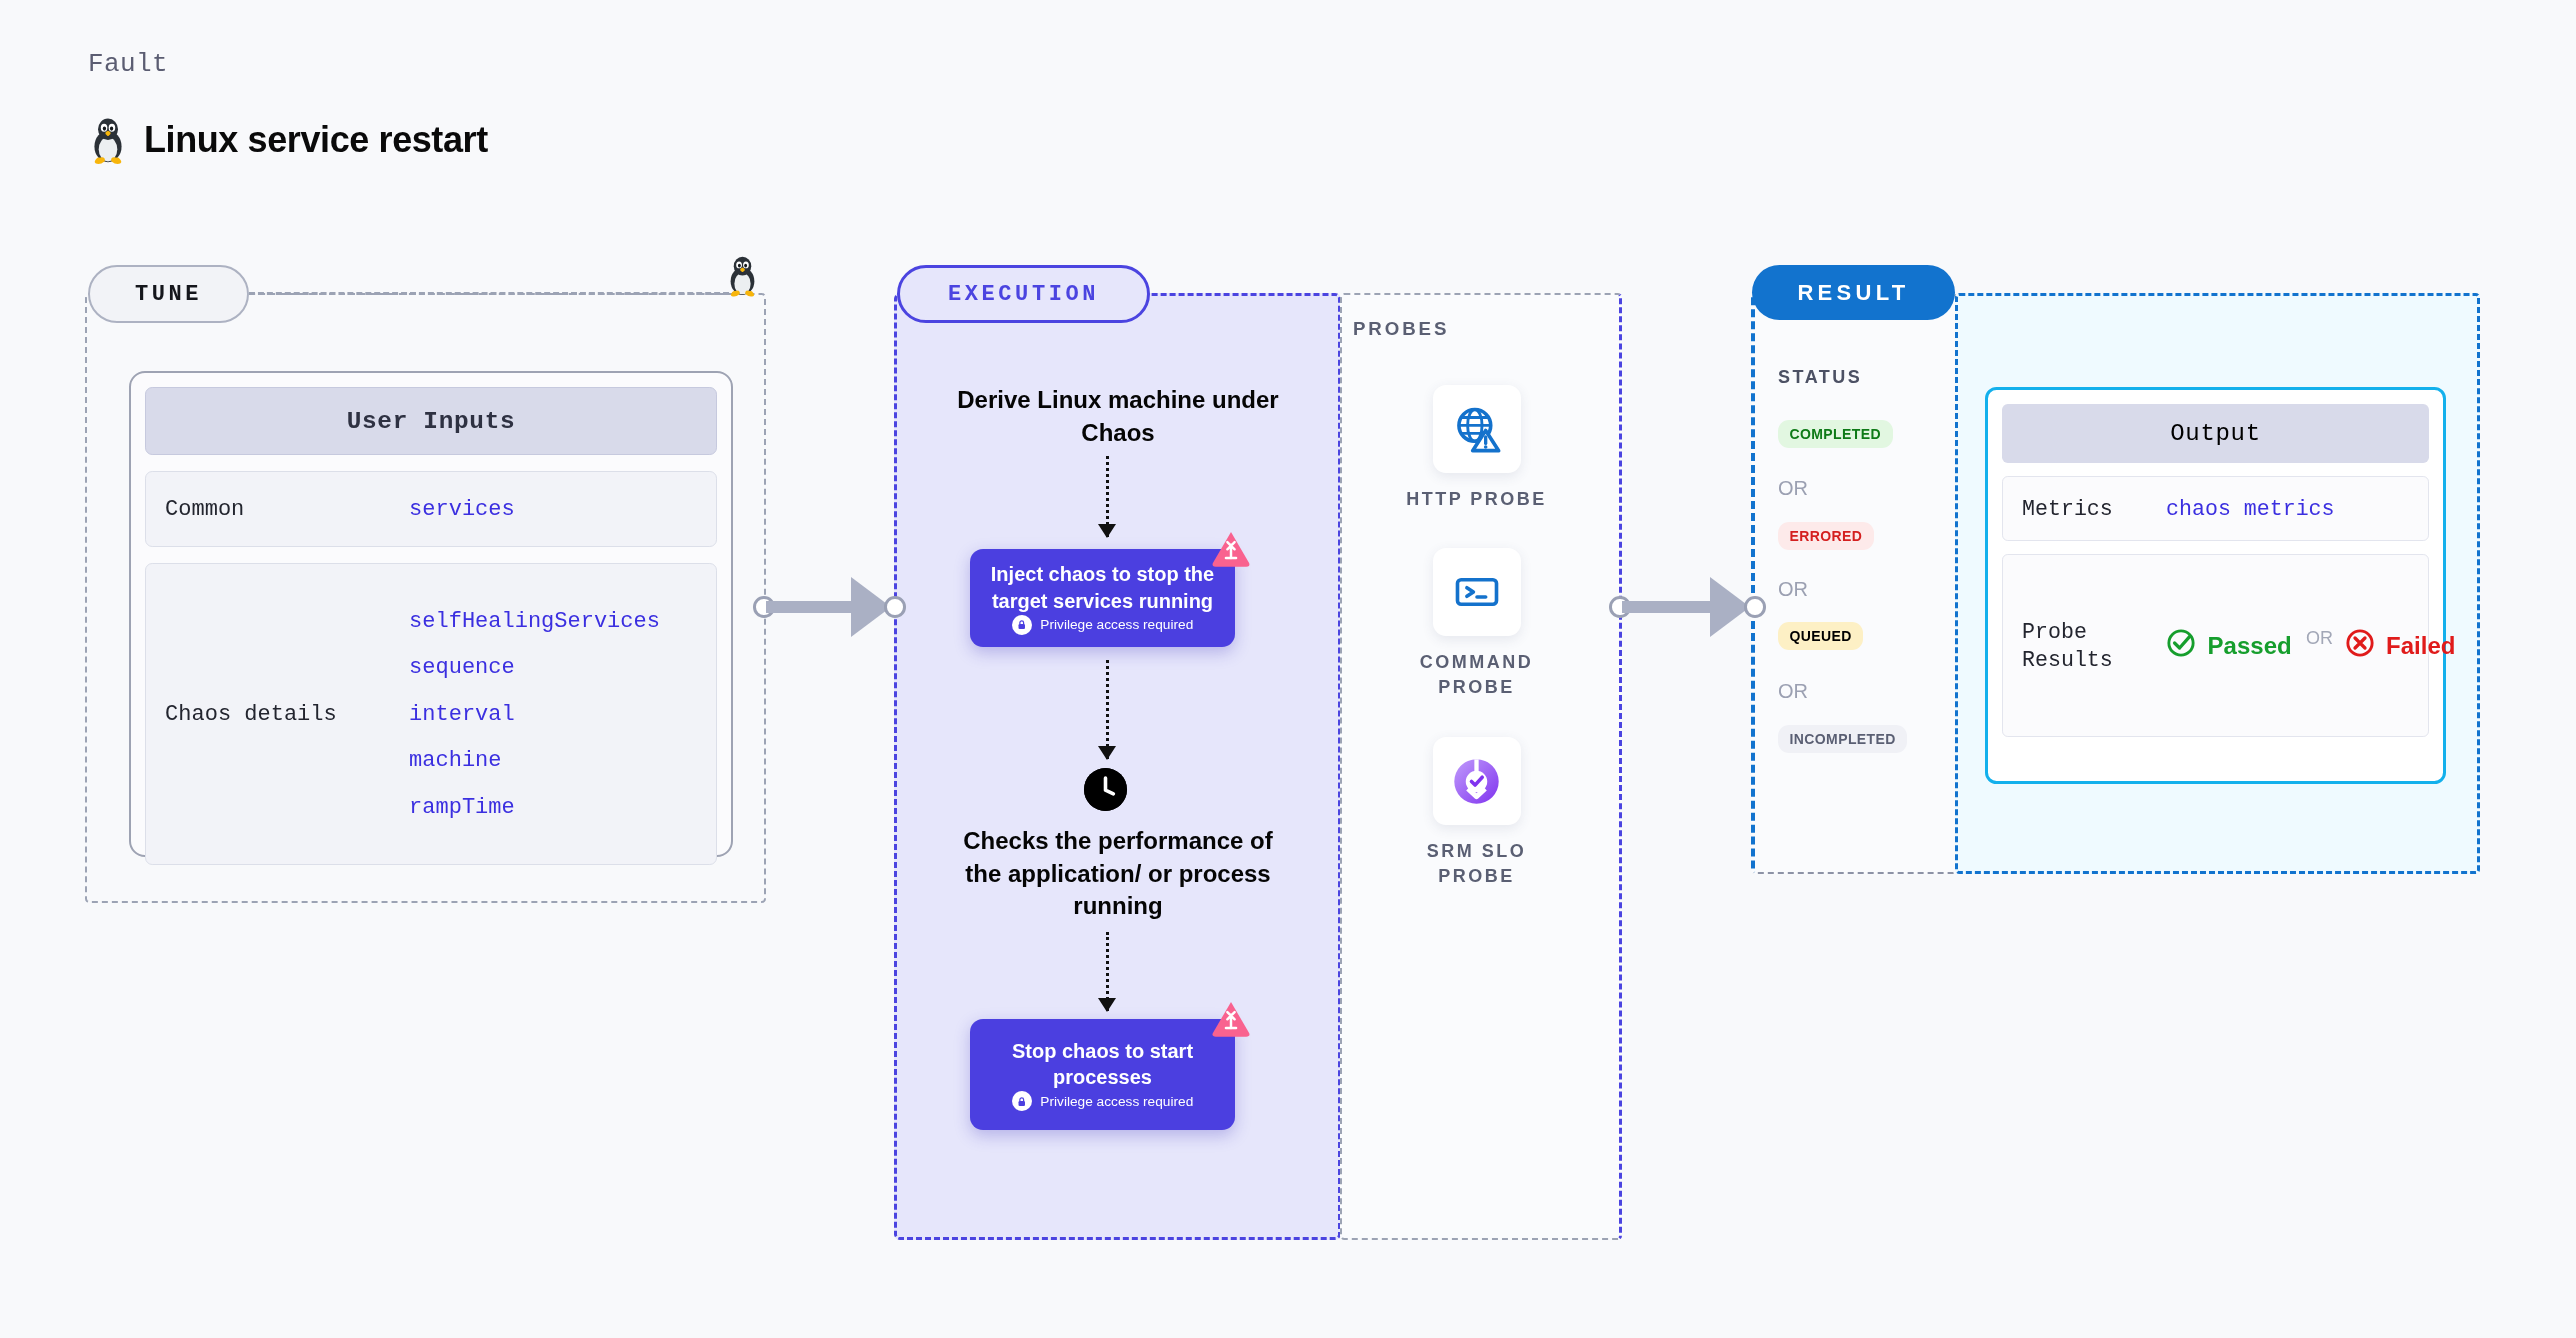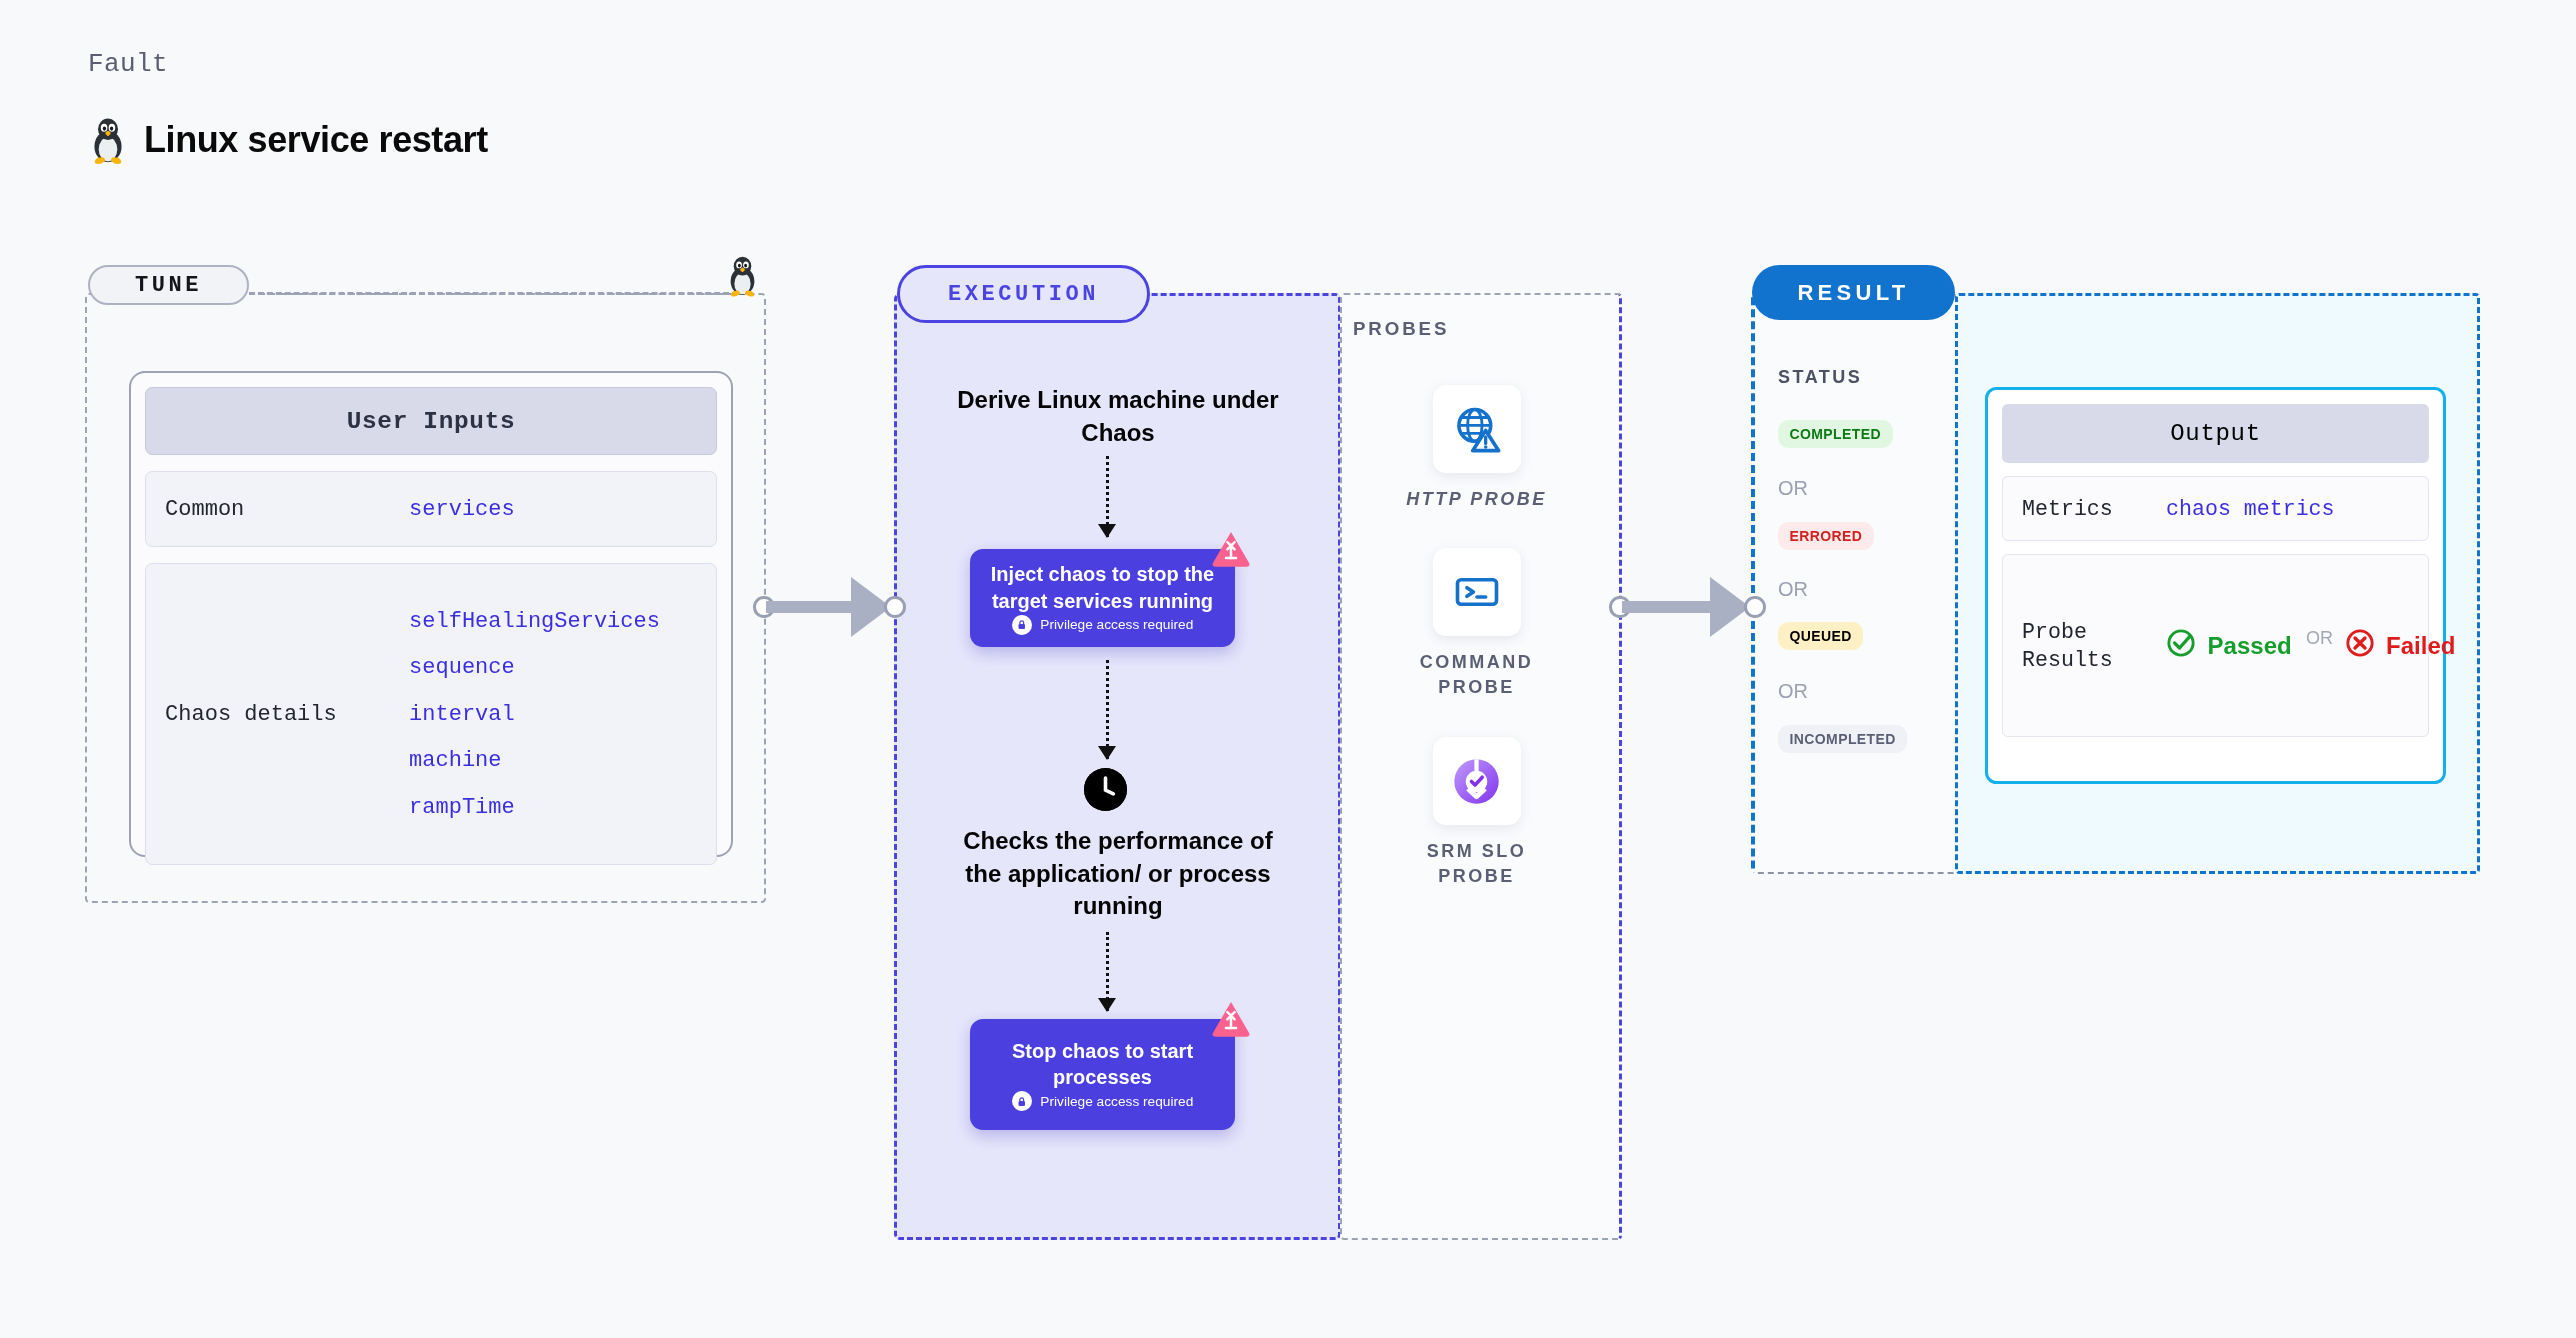--- a/index.html
+++ b/index.html
@@ -59,21 +59,21 @@
     background: #effaff;
   }
 
   
   .pill {
     position: absolute; display: flex; align-items: center; justify-content: center;
     border-radius: 43px; font-size: 22px; letter-spacing: 3.6px; font-weight: bold;
     z-index: 6; white-space: nowrap;
   }
   #pill-tune {
-    left: 88px; top: 265px; width: 161px; height: 40px;
+    left: 88px; top: 265px; width: 161px; height: 58px;
     background: #f2f3f7; border: 2.9px solid #adb2c2; color: #15161c;
     font-family: "Liberation Mono", monospace;
   }
   #pill-exec {
     left: 897px; top: 265px; width: 253px; height: 58px;
     background: #e6e6fb; border: 3.6px solid #4b44e0; color: #4b44e0;
     font-family: "Liberation Mono", monospace;
   }
   #pill-result {
     left: 1752px; top: 265px; width: 203px; height: 55px;
@@ -184,21 +184,21 @@
   .probe-tile {
     width: 88px; height: 88px; background: #ffffff; border-radius: 13px;
     display: flex; align-items: center; justify-content: center;
     box-shadow: 0 3.6px 11.5px rgba(60,70,110,0.10);
   }
   .probe-label {
     margin-top: 14.4px; text-align: center;
     font-family: "Liberation Sans", sans-serif; font-weight: bold;
     font-size: 18px; letter-spacing: 2.5px; color: #5a5f73; line-height: 1.35;
   }
-  #probe-http { left: 1390px; top: 385px; font-style: italic; }
+  #probe-http { left: 1390px; top: 385px; }
   #probe-cmd  { left: 1390px; top: 548px; }
   #probe-slo  { left: 1390px; top: 737px; }
 
   
   #status-label {
     position: absolute; left: 1778px; top: 367px; z-index: 5;
     font-family: "Liberation Sans", sans-serif; font-weight: bold;
     font-size: 18px; letter-spacing: 2.5px; color: #4c5164;
   }
   .status-badge {

